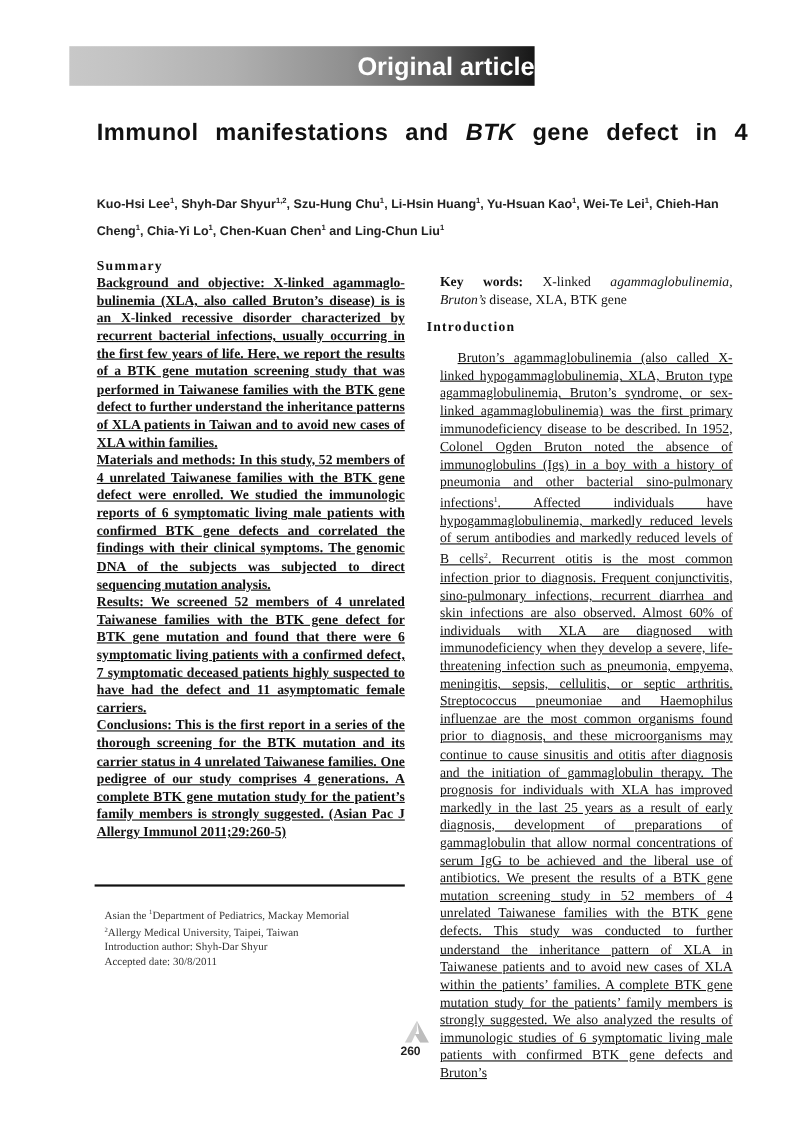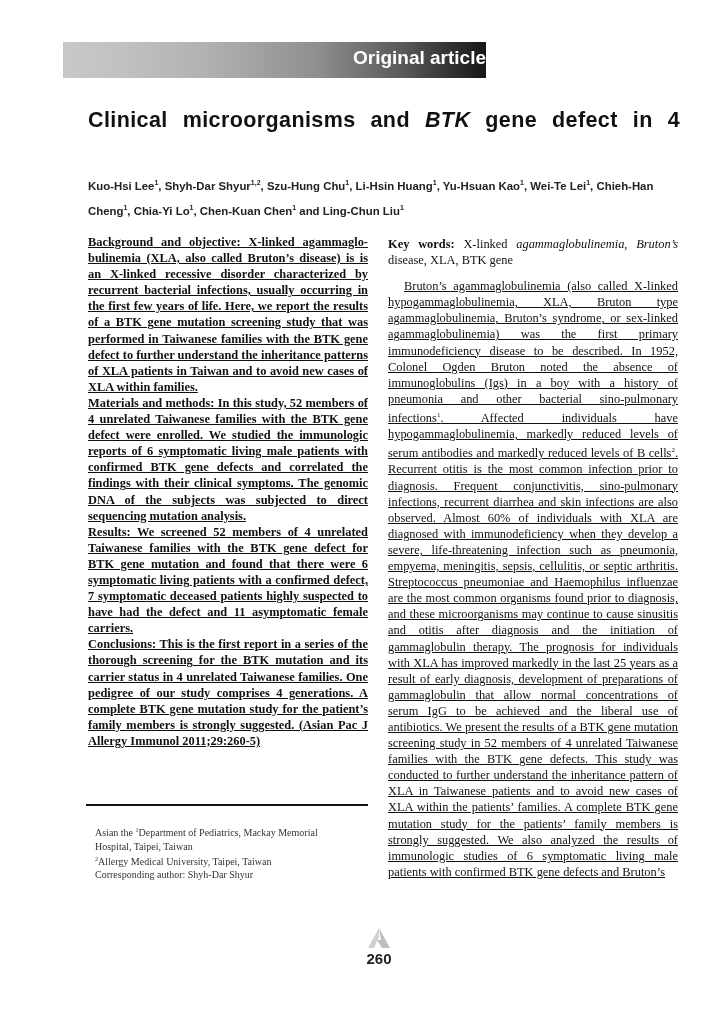--- a/index.html
+++ b/index.html
@@ -3,21 +3,21 @@
 <meta charset="utf-8">
 <style>
   html, body { margin: 0; padding: 0; background: #ffffff; }
   body { width: 724px; height: 1024px; position: relative; overflow: hidden; color: #111; }
   .banner-bar {
     position: absolute; left: 63px; top: 42px; width: 423px; height: 36px;
     background: linear-gradient(to right, #c8c8c8 0%, #c2c2c2 12%, #b0b0b0 35%, #8f8f8f 60%, #5a5a5a 80%, #161616 100%);
   }
   .banner-text {
     position: absolute; right: 238px; top: 47px;
-    font-family: "Liberation Sans", sans-serif; font-weight: bold; font-size: 19px; color: #ffffff;
+    font-family: "Liberation Sans", sans-serif; font-weight: bold; font-size: 23px; color: #ffffff;
   }
   .title {
     position: absolute; left: 88px; top: 104px; width: 592px;
     font-family: "Liberation Sans", sans-serif; font-weight: bold; font-size: 21.5px; line-height: 32px;
     text-align: justify; text-align-last: left; color: #111; letter-spacing: 0.4px;
   }
   .title .line1 { display: block; text-align: justify; text-align-last: justify; }
   .authors {
     position: absolute; left: 88px; top: 172px; width: 592px;
     font-family: "Liberation Sans", sans-serif; font-weight: bold; font-size: 11.4px; line-height: 22px; color: #222;
@@ -40,62 +40,64 @@
     position: absolute; left: 95px; top: 824px; width: 275px;
     font-family: "Liberation Serif", serif; font-size: 10px; line-height: 13.2px; color: #333;
   }
   .affil div { white-space: nowrap; }
   .affil sup { font-size: 6px; }
   .col-right {
     position: absolute; left: 388px; top: 236px; width: 290px;
     font-family: "Liberation Serif", serif; font-size: 12.4px; line-height: 16.1px;
     text-align: justify; color: #111;
   }
-  .col-right p { margin: 0; }
+  .col-right p { margin: 12px; }
   .keywords { margin-bottom: 10px !important; }
   .intro-head { margin-top: 0; }
   .intro-body { text-indent: 16px; text-decoration: underline; }
   .logo {
     position: absolute; left: 368px; top: 928px; width: 22px; height: 20px;
   }
   .page-num {
-    position: absolute; left: 364px; top: 950px; width: 30px; text-align: center;
-    font-family: "Liberation Sans", sans-serif; font-weight: bold; font-size: 15px; color: #222;
+    position: absolute; left: 364px; top: 950px; width: 30px; text-align: left;
+    font-family: "Liberation Sans", sans-serif; font-weight: bold; font-size: 11px; color: #222;
   }
 </style>
 </head>
 <body>
 
 <div class="banner-bar"></div>
 <div class="banner-text">Original article</div>
 
 <div class="title">
-  <span class="line1"><span>Clinical microorganisms and </span><i>BTK</i><span> gene defect in 4</span></span>
+  <span class="line1"><span>Immunol manifestations and </span><i>BTK</i><span> gene defect in 4</span></span>
 </div>
 
 <div class="authors" id="authors"><span>Kuo-Hsi Lee<sup>1</sup></span>, <span>Shyh-Dar Shyur<sup>1,2</sup></span>, <span>Szu-Hung Chu<sup>1</sup></span>, <span>Li-Hsin Huang<sup>1</sup></span>, <span>Yu-Hsuan Kao<sup>1</sup></span>, <span>Wei-Te Lei<sup>1</sup></span>, <span>Chieh-Han Cheng<sup>1</sup></span>, <span>Chia-Yi Lo<sup>1</sup></span>, <span>Chen-Kuan Chen<sup>1</sup></span> and <span>Ling-Chun Liu<sup>1</sup></span></div>
 
 <div class="col-left">
+  <div class="heading">Summary</div>
   <p>Background and objective: X-linked agammaglo-bulinemia (XLA, also called Bruton’s disease) is is an X-linked recessive disorder characterized by recurrent bacterial infections, usually occurring in the first few years of life. Here, we report the results of a BTK gene mutation screening study that was performed in Taiwanese families with the BTK gene defect to further understand the inheritance patterns of XLA patients in Taiwan and to avoid new cases of XLA within families.</p>
   <p>Materials and methods: In this study, 52 members of 4 unrelated Taiwanese families with the BTK gene defect were enrolled. We studied the immunologic reports of 6 symptomatic living male patients with confirmed BTK gene defects and correlated the findings with their clinical symptoms. The genomic DNA of the subjects was subjected to direct sequencing mutation analysis.</p>
   <p>Results: We screened 52 members of 4 unrelated Taiwanese families with the BTK gene defect for BTK gene mutation and found that there were 6 symptomatic living patients with a confirmed defect, 7 symptomatic deceased patients highly suspected to have had the defect and 11 asymptomatic female carriers.</p>
   <p>Conclusions: This is the first report in a series of the thorough screening for the BTK mutation and its carrier status in 4 unrelated Taiwanese families. One pedigree of our study comprises 4 generations. A complete BTK gene mutation study for the patient’s family members is strongly suggested. (Asian Pac J Allergy Immunol 2011;29:260-5)</p>
 </div>
 
 <div class="rule"></div>
 
 <div class="affil">
   <div><span>Asian the </span><sup>1</sup><span>Department of Pediatrics, Mackay Memorial</span></div>
-  <div>Hospital, Taipei, Taiwan</div>
   <div><sup>2</sup><span>Allergy Medical University, Taipei, Taiwan</span></div>
-  <div>Corresponding author: Shyh-Dar Shyur</div>
+  <div>Introduction author: Shyh-Dar Shyur</div>
+  <div>Accepted date: 30/8/2011</div>
 </div>
 
 <div class="col-right">
   <p class="keywords"><b>Key words:</b><span> X-linked </span><i>agammaglobulinemia, Bruton’s</i><span> disease, XLA, BTK gene</span></p>
+  <div class="heading intro-head">Introduction</div>
   <p class="intro-body"><span>Bruton’s agammaglobulinemia (also called X-linked hypogammaglobulinemia, XLA, Bruton type agammaglobulinemia, Bruton’s syndrome, or sex-linked agammaglobulinemia) was the first primary immunodeficiency disease to be described. In 1952, Colonel Ogden Bruton noted the absence of immunoglobulins (Igs) in a boy with a history of pneumonia and other bacterial sino-pulmonary infections</span><sup style="font-size:7px">1</sup><span>. Affected individuals have hypogammaglobulinemia, markedly reduced levels of serum antibodies and markedly reduced levels of B cells</span><sup style="font-size:7px">2</sup><span>. Recurrent otitis is the most common infection prior to diagnosis. Frequent conjunctivitis, sino-pulmonary infections, recurrent diarrhea and skin infections are also observed. Almost 60% of individuals with XLA are diagnosed with immunodeficiency when they develop a severe, life-threatening infection such as pneumonia, empyema, meningitis, sepsis, cellulitis, or septic arthritis. Streptococcus pneumoniae and Haemophilus influenzae are the most common organisms found prior to diagnosis, and these microorganisms may continue to cause sinusitis and otitis after diagnosis and the initiation of gammaglobulin therapy. The prognosis for individuals with XLA has improved markedly in the last 25 years as a result of early diagnosis, development of preparations of gammaglobulin that allow normal concentrations of serum IgG to be achieved and the liberal use of antibiotics. We present the results of a BTK gene mutation screening study in 52 members of 4 unrelated Taiwanese families with the BTK gene defects. This study was conducted to further understand the inheritance pattern of XLA in Taiwanese patients and to avoid new cases of XLA within the patients’ families. A complete BTK gene mutation study for the patients’ family members is strongly suggested. We also analyzed the results of immunologic studies of 6 symptomatic living male patients with confirmed BTK gene defects and Bruton’s</span></p>
 </div>
 
 <div class="logo">
   <svg width="22" height="20" viewBox="0 0 22 20">
     <polygon points="11,0 0,20 6,20 11,9" fill="#cfcfcf"></polygon>
     <polygon points="11,0 22,20 14,20 9,12 13,12" fill="#bdbdbd"></polygon>
   </svg>
 </div>
 <div class="page-num">260</div>

